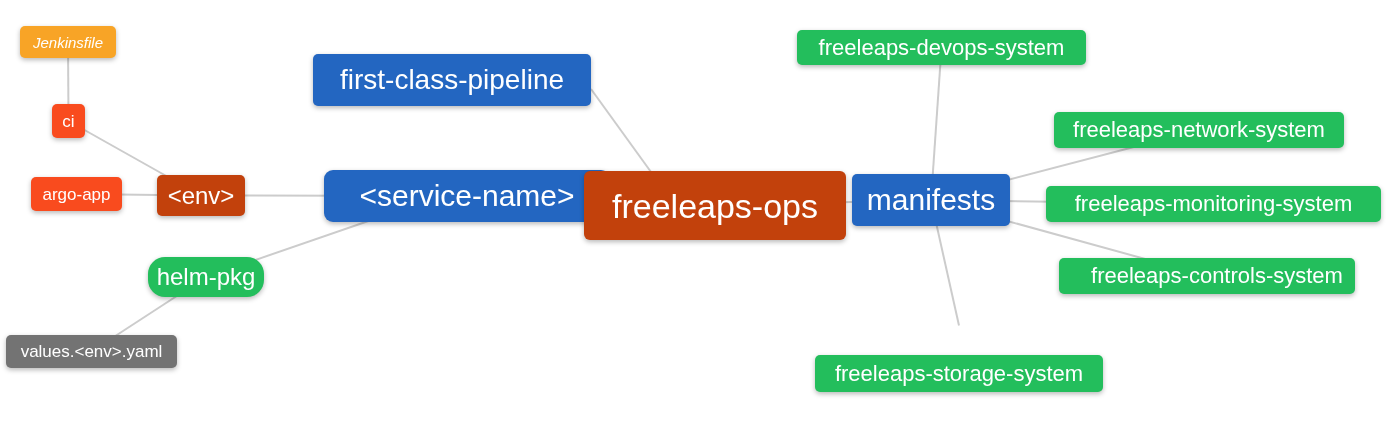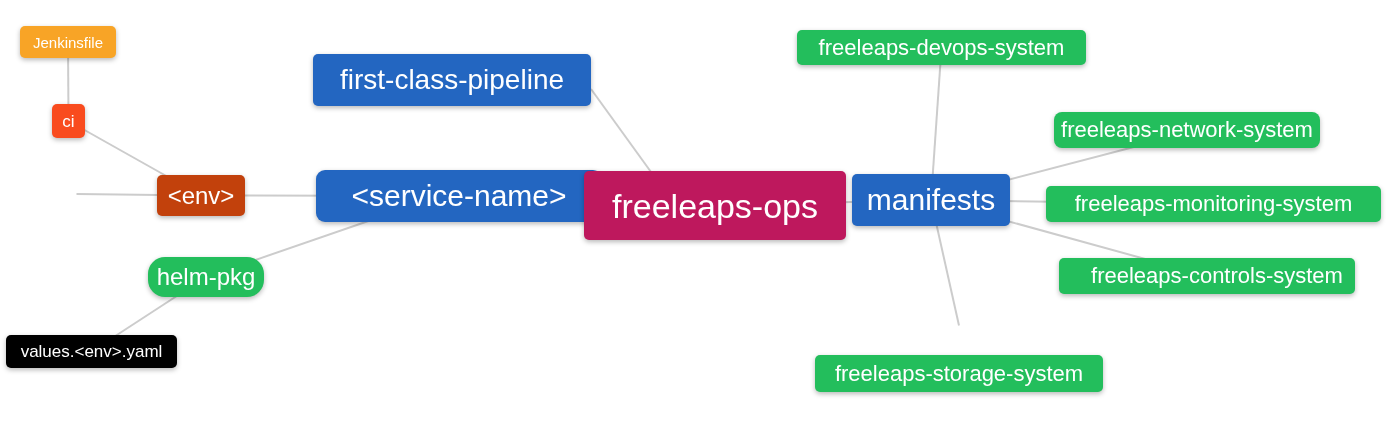--- a/index.html
+++ b/index.html
@@ -40,25 +40,25 @@
     line-height: 1;
   }
   
   .node[data-node-id="jenkinsfile"]          { left:20px;   top:26px;  width:96px;  height:32px; font-size:15px; }
   .node[data-node-id="ci"]                   { left:52px;   top:104px; width:33px;  height:34px; font-size:17px; }
   .node[data-node-id="argo_app"]             { left:31px;   top:177px; width:91px;  height:34px; font-size:17px; }
   .node[data-node-id="env"]                  { left:157px;  top:175px; width:88px;  height:41px; font-size:24px; }
   .node[data-node-id="helm_pkg"]             { left:148px;  top:257px; width:116px; height:40px; font-size:24px;border-radius:17px; }
   .node[data-node-id="values_env_yaml"]      { left:6px;    top:335px; width:171px; height:33px; font-size:17px; }
   .node[data-node-id="first_class_pipeline"] { left:313px;  top:54px;  width:278px; height:52px; font-size:28px; }
-  .node[data-node-id="service_name"]         { left:316px;  top:170px; width:286px; height:52px; font-size:30px;border-radius:9px; }
+  .node[data-node-id="service_name"]         { left:324px;  top:170px; width:286px; height:52px; font-size:30px;border-radius:9px; }
   .node[data-node-id="freeleaps_ops"]        { left:584px;  top:171px; width:262px; height:69px; font-size:34px; }
   .node[data-node-id="manifests"]            { left:852px;  top:174px; width:158px; height:52px; font-size:30px; }
   .node[data-node-id="devops_system"]        { left:797px;  top:30px;  width:289px; height:35px; font-size:22px; }
-  .node[data-node-id="network_system"]       { left:1054px; top:112px; width:266px; height:36px; font-size:22px;border-radius:8px; }
+  .node[data-node-id="network_system"]       { left:1054px; top:112px; width:290px; height:36px; font-size:22px; }
   .node[data-node-id="monitoring_system"]    { left:1046px; top:186px; width:335px; height:36px; font-size:22px; }
   .node[data-node-id="controls_system"]      { left:1059px; top:258px; width:296px; height:36px; font-size:22px; }
   .node[data-node-id="storage_system"]       { left:815px;  top:307px; width:288px; height:37px; font-size:22px;margin-top:48px; }
 </style>
 </head>
 <body>
 
 <div id="canvas">
 
   <svg id="edge-svg" width="1390" height="421">
@@ -71,28 +71,29 @@
       <line x1="591" y1="89" x2="651" y2="172"></line>
       <line x1="441" y1="196" x2="715" y2="205.5"></line>
       <line x1="715" y1="205.5" x2="931" y2="200"></line>
       <line x1="931" y1="200" x2="941.5" y2="47.5"></line>
       <line x1="931" y1="200" x2="1199" y2="130"></line>
       <line x1="931" y1="200" x2="1213.5" y2="204"></line>
       <line x1="931" y1="200" x2="1207" y2="276"></line>
       <line x1="931" y1="200" x2="959" y2="325.5"></line>
     </svg>
 
-  <div class="node" data-node-id="jenkinsfile" style="background: rgb(248, 164, 38);">Jenkinsfile</div>
+  <div class="node" data-node-id="jenkinsfile" style="background: rgb(248, 164, 38); font-style: italic;">Jenkinsfile</div>
   <div class="node" data-node-id="ci" style="background: rgb(249, 75, 30);">ci</div>
+  <div class="node" data-node-id="argo_app" style="background: rgb(249, 75, 30);">argo-app</div>
   <div class="node" data-node-id="env" style="background: #c2410c;">&lt;env&gt;</div>
   <div class="node" data-node-id="helm_pkg" style="background: rgb(35, 190, 92);">helm-pkg</div>
-  <div class="node" data-node-id="values_env_yaml" style="background: #000000;">values.&lt;env&gt;.yaml</div>
+  <div class="node" data-node-id="values_env_yaml" style="background: #737373;">values.&lt;env&gt;.yaml</div>
   <div class="node" data-node-id="first_class_pipeline" style="background: rgb(35, 102, 193);">first-class-pipeline</div>
   <div class="node" data-node-id="service_name" style="background: rgb(35, 102, 193);">&lt;service-name&gt;</div>
-  <div class="node" data-node-id="freeleaps_ops" style="background: #be185d;">freeleaps-ops</div>
+  <div class="node" data-node-id="freeleaps_ops" style="background: #c2410c; border-radius: 6px;">freeleaps-ops</div>
   <div class="node" data-node-id="manifests" style="background: rgb(35, 102, 193);">manifests</div>
   <div class="node" data-node-id="devops_system" style="background: rgb(35, 190, 92);">freeleaps-devops-system</div>
   <div class="node" data-node-id="network_system" style="background: rgb(35, 190, 92);">freeleaps-network-system</div>
   <div class="node" data-node-id="monitoring_system" style="background: rgb(35, 190, 92);">freeleaps-monitoring-system</div>
   <div class="node" data-node-id="controls_system" style="background: rgb(35, 190, 92); padding-left: 20px;">freeleaps-controls-system</div>
   <div class="node" data-node-id="storage_system" style="background: rgb(35, 190, 92);">freeleaps-storage-system</div>
 
 </div>
 
 </body></html>

